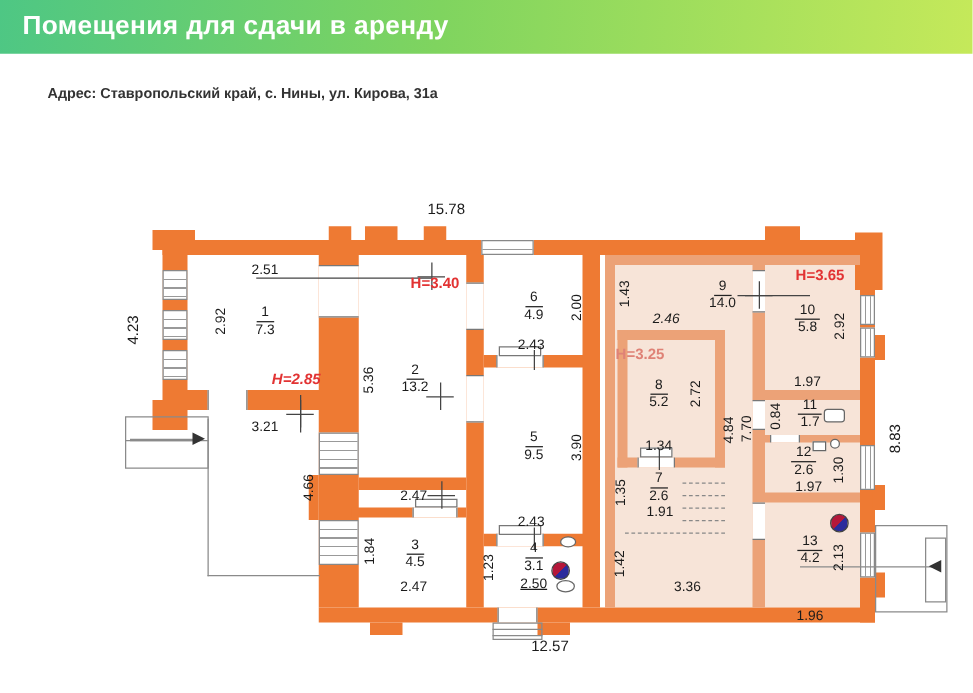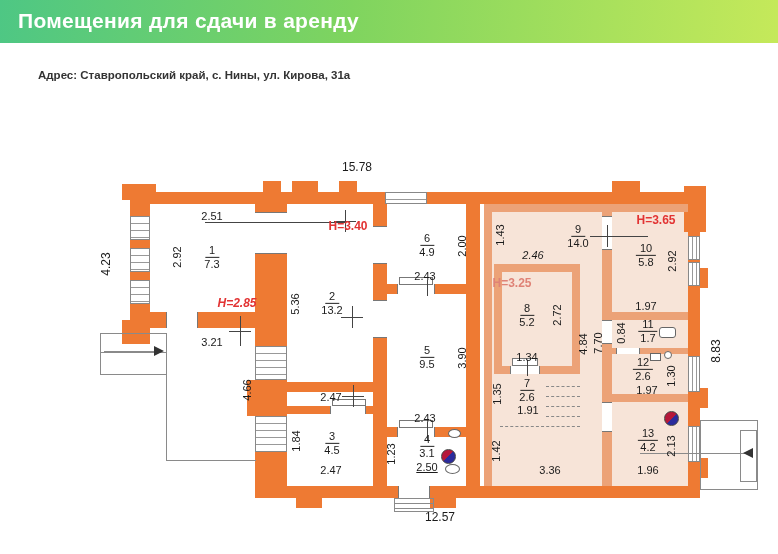--- a/index.html
+++ b/index.html
@@ -167,21 +167,21 @@
     <div class="lbl " style="left: 331px; top: 397px;">2.47</div>
     <div class="lbl " style="left: 331px; top: 470px;">2.47</div>
     <div class="lbl " style="left: 425px; top: 276px;">2.43</div>
     <div class="lbl " style="left: 425px; top: 418px;">2.43</div>
     <div class="lbl " style="left: 427px; top: 467px; text-decoration: underline;">2.50</div>
     <div class="lbl " style="left: 533px; top: 255px; font-style: italic;">2.46</div>
     <div class="lbl " style="left: 527px; top: 357px;">1.34</div>
     <div class="lbl " style="left: 528px; top: 410px;">1.91</div>
     <div class="lbl " style="left: 646px; top: 306px;">1.97</div>
     <div class="lbl " style="left: 647px; top: 390px;">1.97</div>
-    <div class="lbl " style="left: 648px; top: 470px;">1.96</div>
+    <div class="lbl " style="left: 648px; top: 493px;">1.96</div>
     <div class="lbl " style="left: 550px; top: 470px;">3.36</div>
     <div class="lbl big v" style="left: 106px; top: 264px;">4.23</div>
     <div class="lbl big v" style="left: 716px; top: 351px;">8.83</div>
     <div class="lbl  v" style="left: 177px; top: 257px;">2.92</div>
     <div class="lbl  v" style="left: 295px; top: 304px;">5.36</div>
     <div class="lbl  v" style="left: 247px; top: 390px;">4.66</div>
     <div class="lbl  v" style="left: 296px; top: 441px;">1.84</div>
     <div class="lbl  v" style="left: 391px; top: 454px;">1.23</div>
     <div class="lbl  v" style="left: 462px; top: 246px;">2.00</div>
     <div class="lbl  v" style="left: 462px; top: 358px;">3.90</div>

